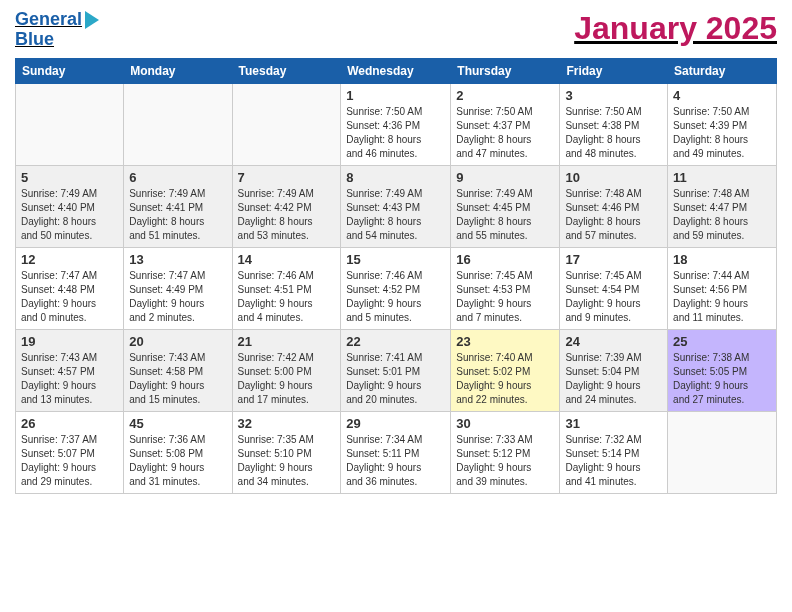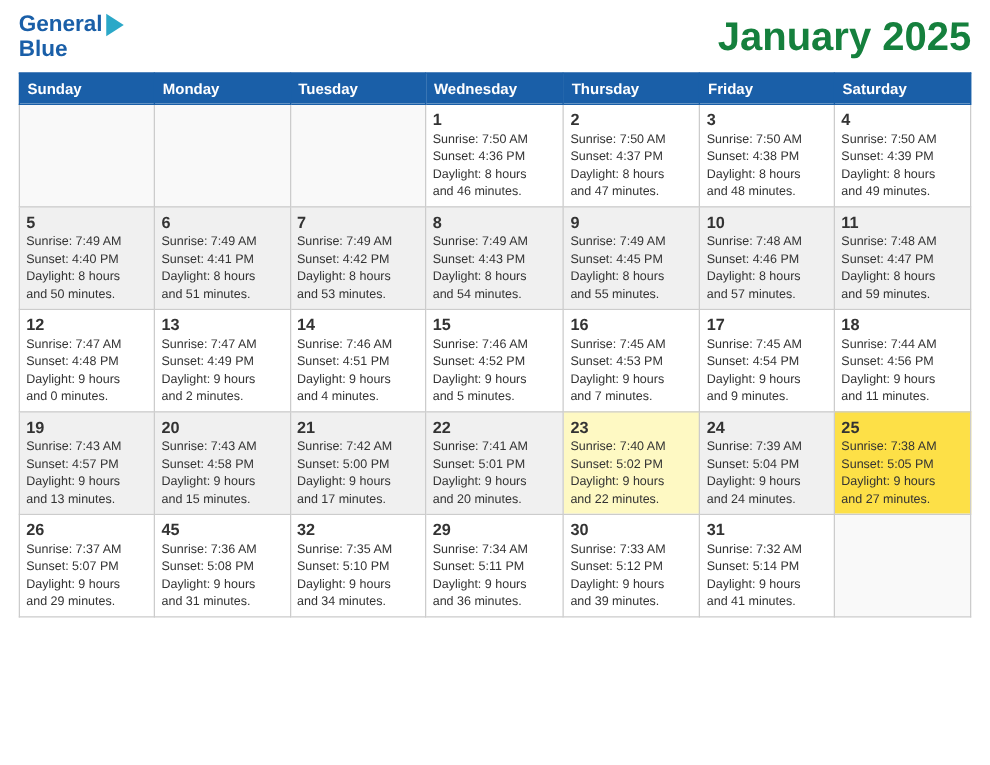--- a/index.html
+++ b/index.html
@@ -1,27 +1,27 @@
 <!DOCTYPE html>
 <html><head>
   <meta charset="utf-8">
   <style>
     * { box-sizing: border-box; margin: 0; padding: 0; }
     body { font-family: Arial, sans-serif; background: #fff; width: 792px; height: 612px; overflow: hidden; }
     
     .container { width: 792px; padding: 10px 15px; }
     
-    .header { display: flex; justify-content: space-between; align-items: center; margin-bottom: 8px; }
+    .header { display: flex; justify-content: space-between; align-items: flex-start; margin-bottom: 8px; text-decoration: underline; }
     
     .logo { display: flex; align-items: center; gap: 4px; }
     .logo-text { font-size: 18px; font-weight: bold; color: #333; line-height: 1.1; }
     .logo-blue { color: #1a5fa8; }
     
     .title-section { text-align: right; }
-    .month-title { font-size: 32px; font-weight: bold; color: #15803d; }
+    .month-title { font-size: 32px; font-weight: bold; color: #be185d; }
     .location { font-size: 14px; color: #555; }
     
     .calendar { width: 100%; border-collapse: collapse; }
     
     .calendar th {
       background-color: #1a5fa8;
       color: white;
       padding: 5px 6px;
       font-size: 12px;
       font-weight: bold;
@@ -250,21 +250,21 @@
 Daylight: 9 hours
 and 22 minutes.</div>
           </td>
           <td style="background: rgb(240, 240, 240);">
             <div class="day-number">24</div>
             <div class="day-info" style="white-space: pre-line;">Sunrise: 7:39 AM
 Sunset: 5:04 PM
 Daylight: 9 hours
 and 24 minutes.</div>
           </td>
-          <td style="background: #fde047;">
+          <td style="background: #c4b5fd;">
             <div class="day-number">25</div>
             <div class="day-info" style="white-space: pre-line;">Sunrise: 7:38 AM
 Sunset: 5:05 PM
 Daylight: 9 hours
 and 27 minutes.</div>
           </td>
         </tr>
         <tr>
           <td>
             <div class="day-number">26</div>

